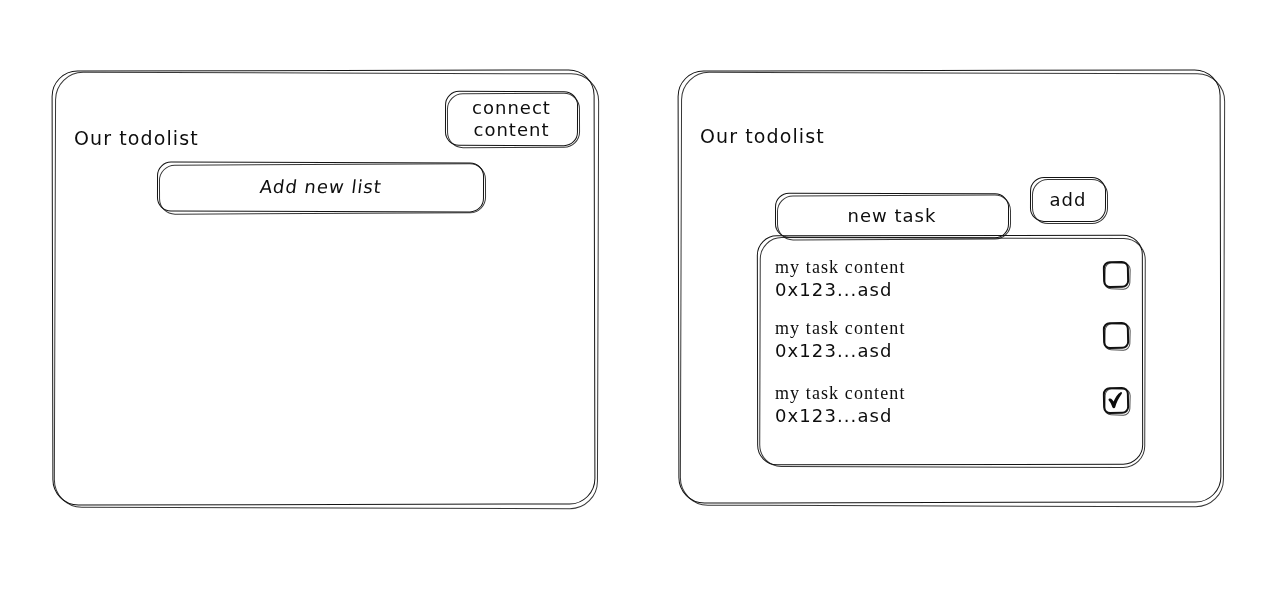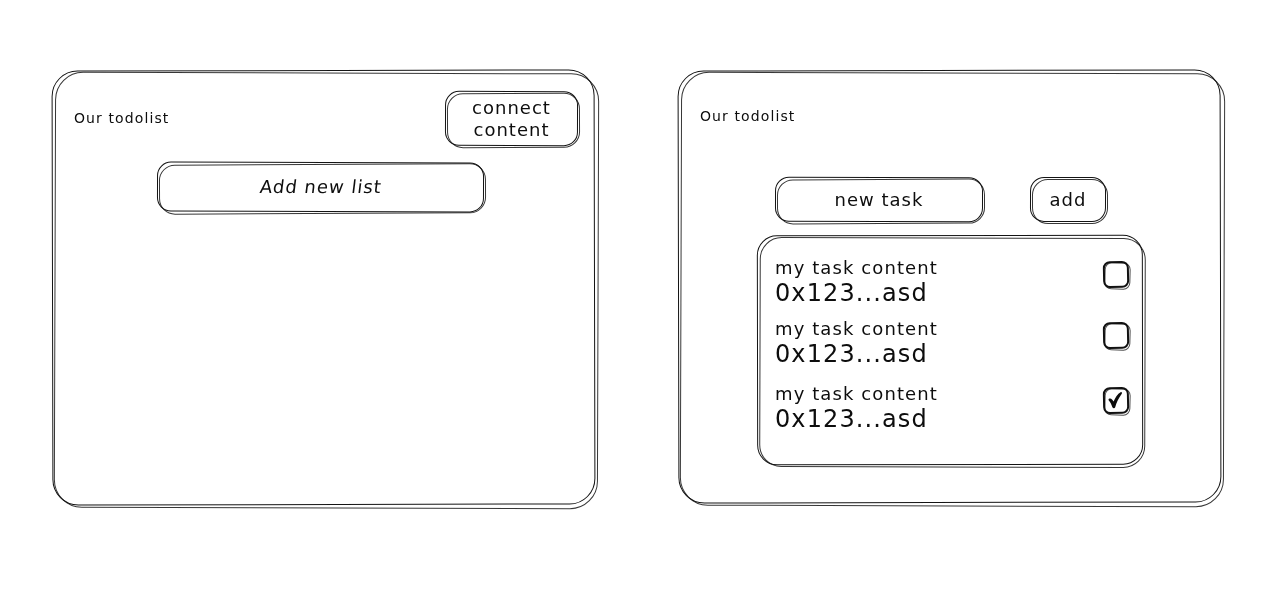--- a/index.html
+++ b/index.html
@@ -70,22 +70,23 @@
     letter-spacing: .6px;
     white-space: pre;
   }
   .hand-slant {
     transform: skewX(-7deg);
     display: inline-block;
   }
 
   .title {
     position: absolute;
-    font-size: 14px;
+    font-size: 19px;
     letter-spacing: 1.1px;
+    margin-top: 17px;
   }
 
   .btn-label {
     position: absolute;
     inset: 0;
     display: flex;
     flex-direction: column;
     align-items: center;
     justify-content: center;
     font-size: 18px;
@@ -104,23 +105,24 @@
     justify-content: space-between;
   }
   .task-text {
     display: flex;
     flex-direction: column;
     gap: 1px;
   }
   .task-line1 {
     font-size: 18px;
     letter-spacing: 1.1px;
+    font-family: Liberation Serif, serif;
   }
   .task-line2 {
-    font-size: 24px;
+    font-size: 18px;
     letter-spacing: 1.1px;
   }
 
   .checkbox {
     position: relative;
     width: 26px;
     height: 27px;
     flex: 0 0 auto;
     margin-top: 4px;
   }
@@ -171,21 +173,21 @@
   </div>
 </div>
 
 <div class="sketch panel" style="left:678px; top:70px; width:543px; height:433px;">
   <div class="edge e1"></div>
   <div class="edge e2"></div>
 
   <div class="title hand" style="left:22px; top:38px;">Our todolist</div>
 
 
-  <div class="sketch pill" style="left:97px; top:107px; width:208px; height:45px;">
+  <div class="sketch pill" style="left:97px; top:123px; width:234px; height:45px;">
     <div class="edge e1"></div>
     <div class="edge e2"></div>
     <div class="btn-label hand" style="font-size:18px;">
       <span>new task</span>
     </div>
   </div>
 
   <div class="sketch pill" style="left:352px; top:107px; width:76px; height:45px;">
     <div class="edge e1"></div>
     <div class="edge e2"></div>

